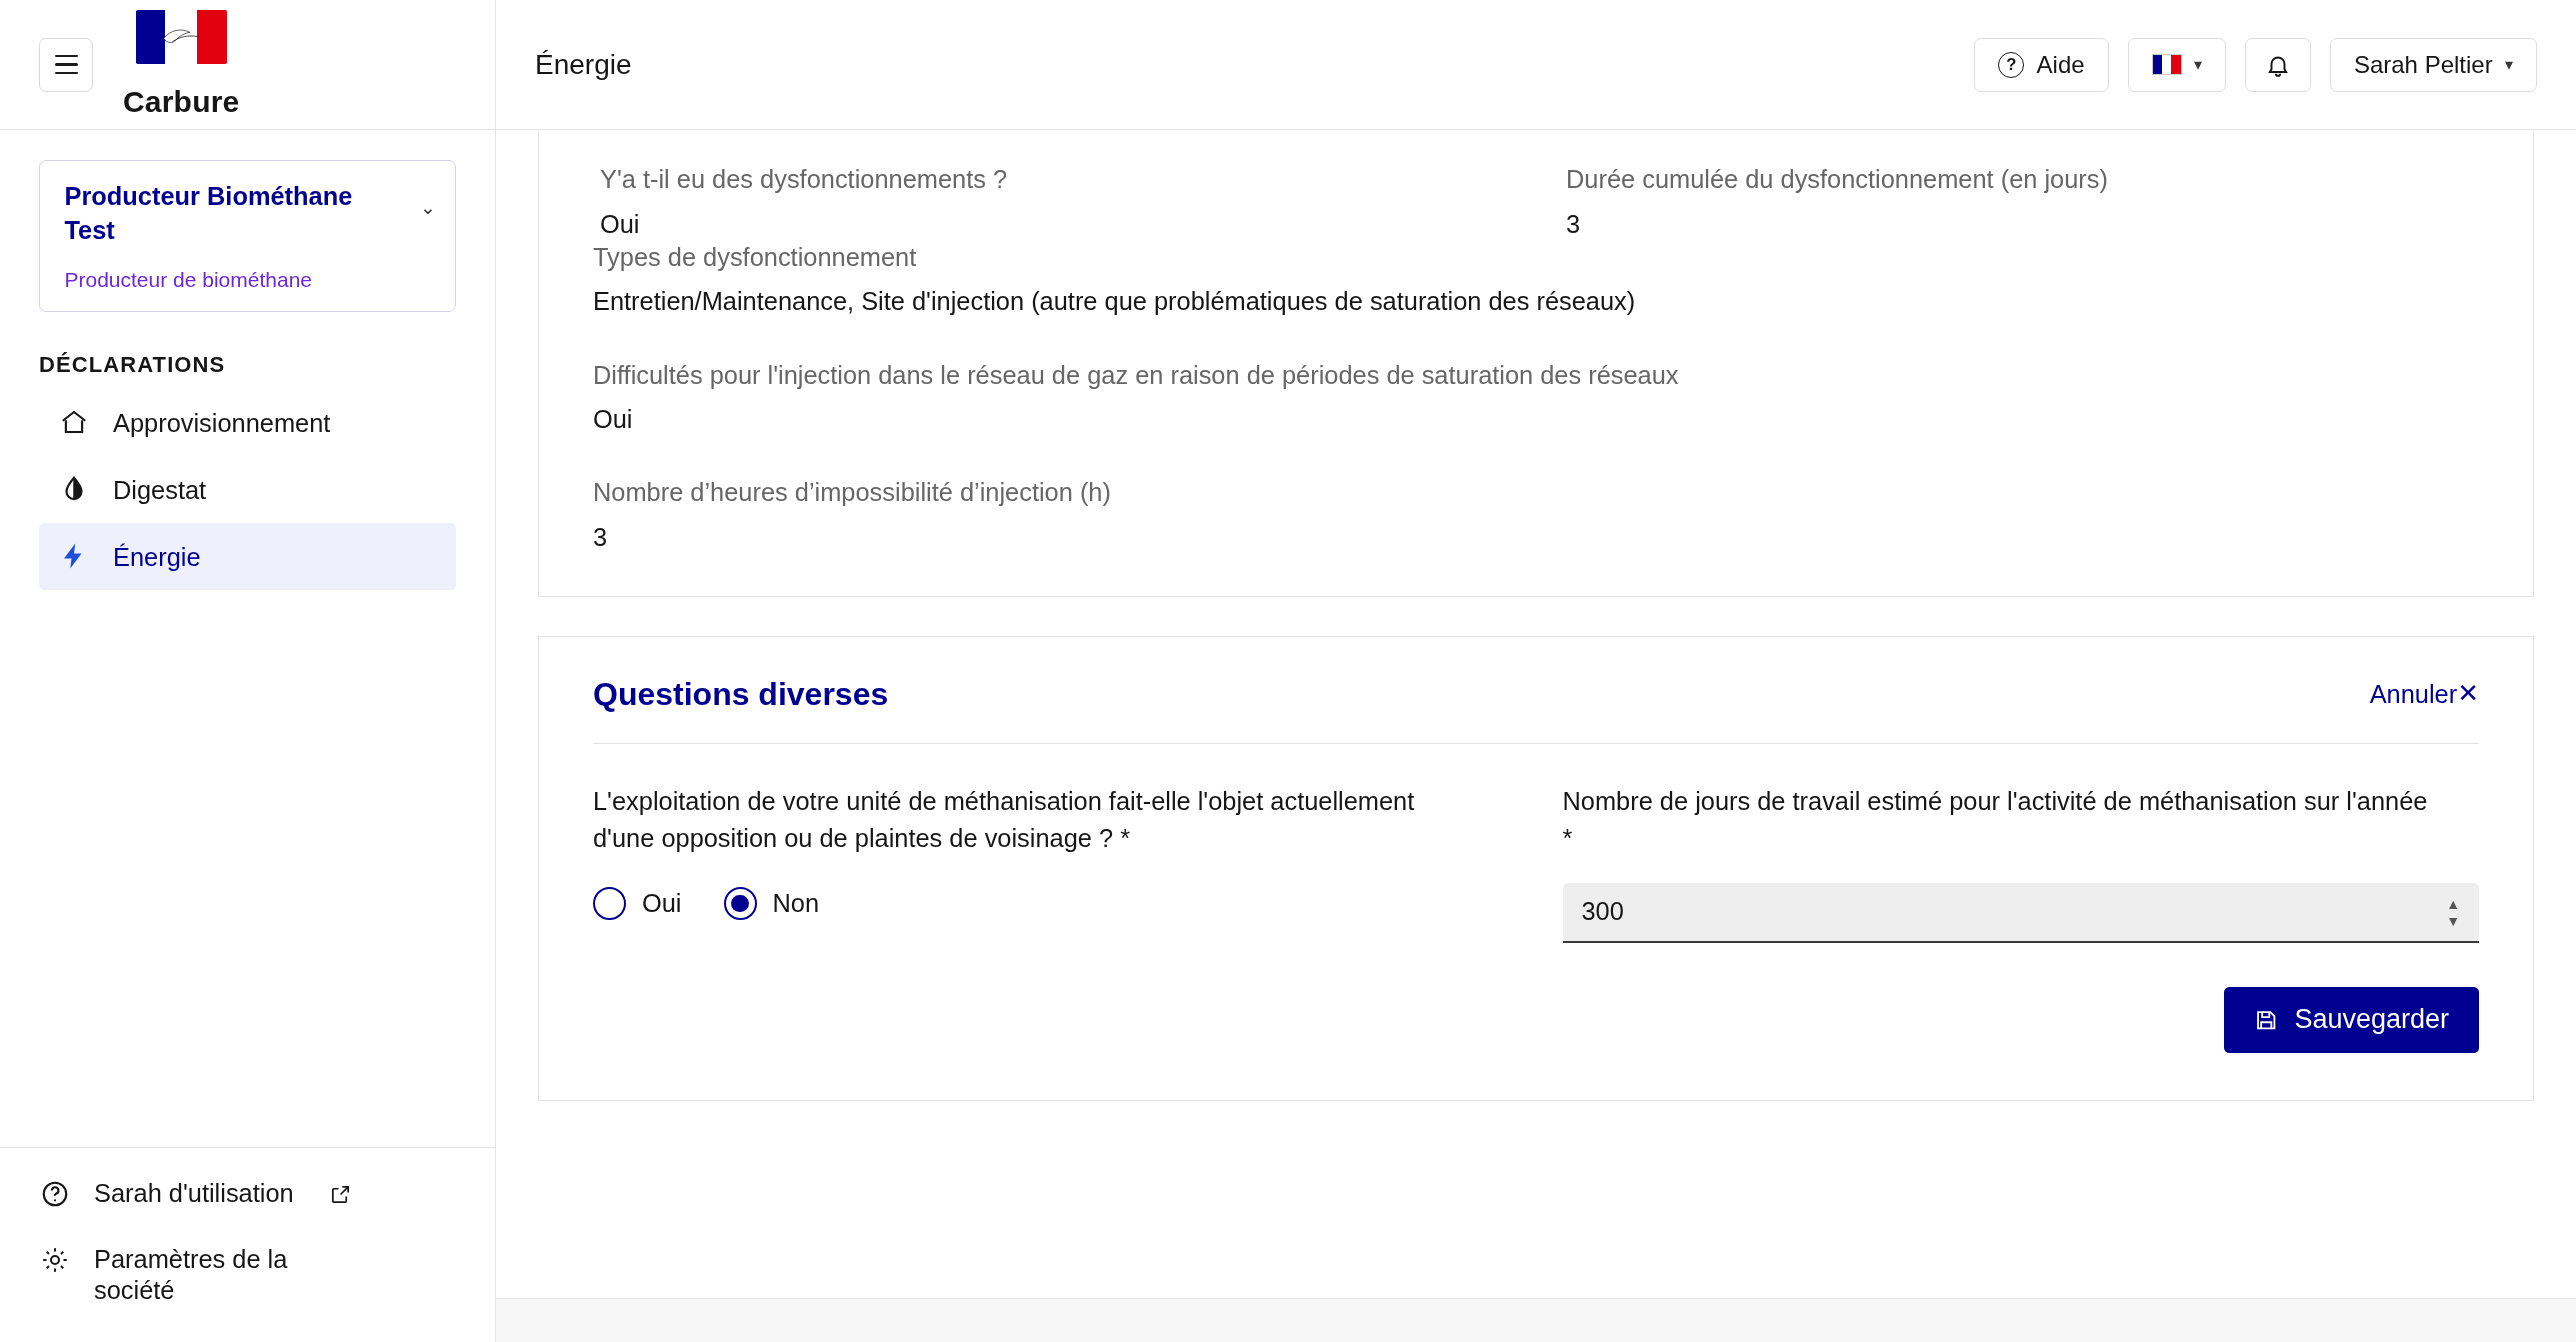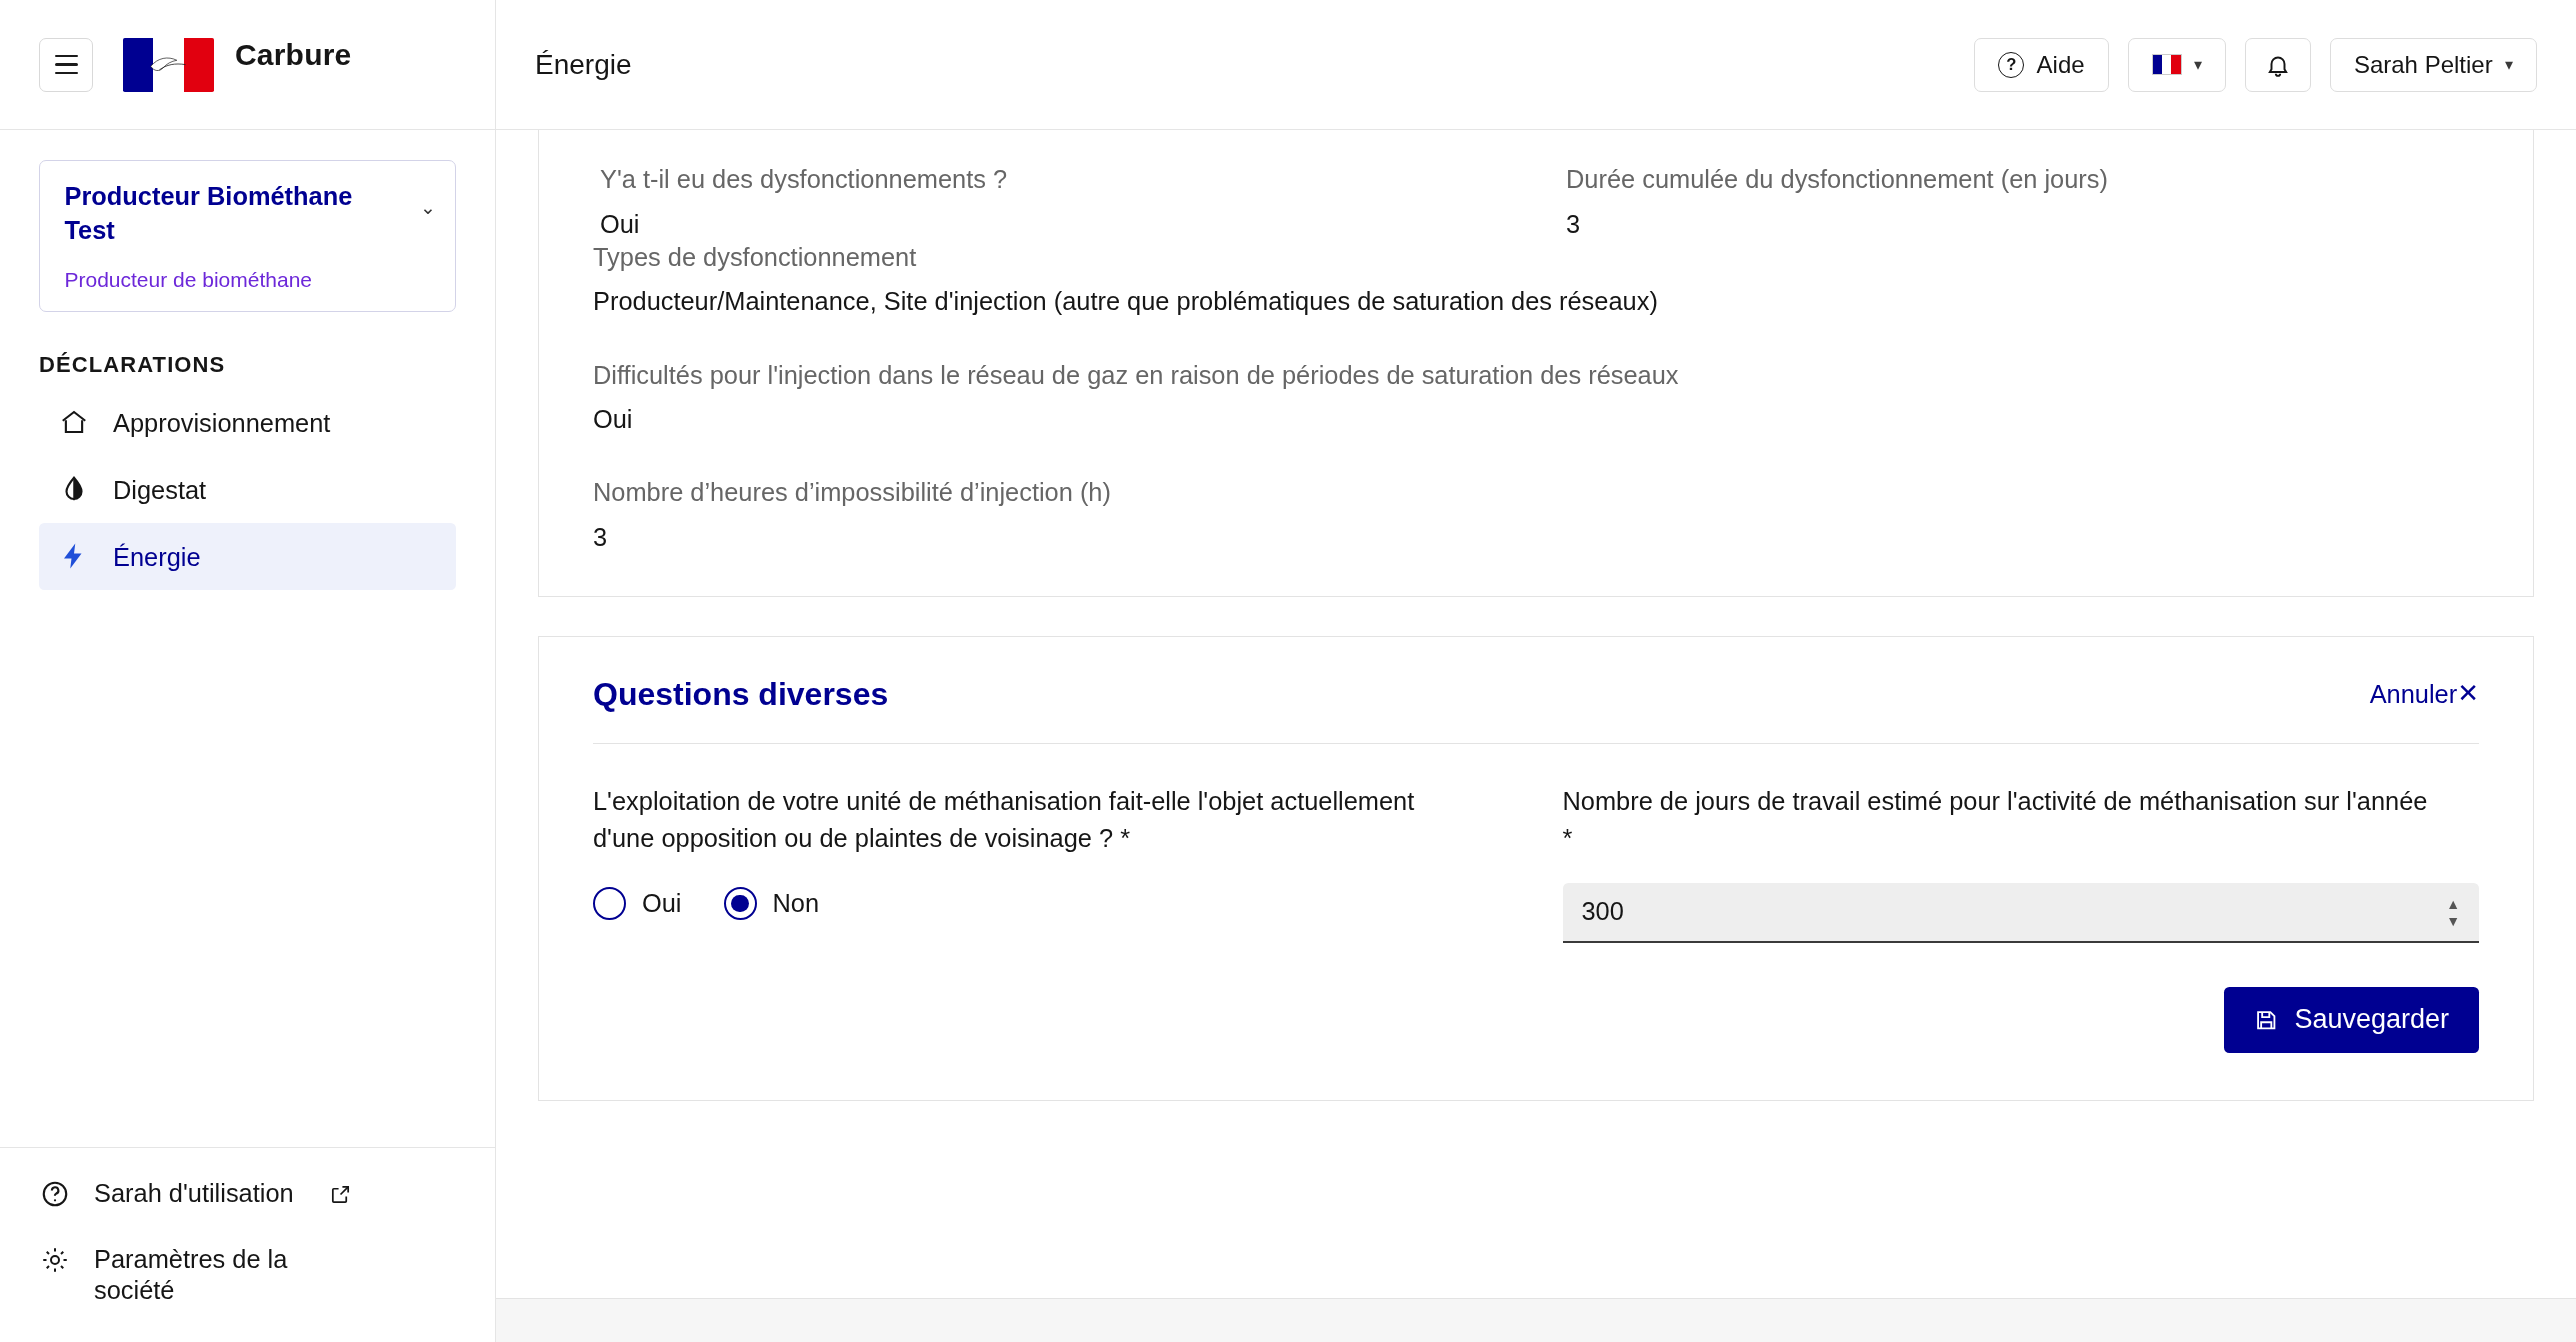--- a/index.html
+++ b/index.html
@@ -38,21 +38,21 @@
     border-radius: 7px;
     background: #ffffff;
     display: flex; flex-direction: column;
     align-items: center; justify-content: center;
     gap: 6.1px; cursor: pointer;
   }
   .burger span {
     display: block; width: 23px; height: 2.2px;
     background: #1b1b1b; border-radius: 1.8px;
   }
-  .brand { display: flex; gap: 21px; }
+  .brand { display: flex; align-items: center; gap: 21px; flex-direction: column; }
   .flag {
     width: 91px; height: 54px;
     display: flex; border-radius: 1.8px; overflow: hidden;
     position: relative; background: #fff;
   }
   .flag .b { width: 30px; background: #000091; }
   .flag .w { width: 32px; background: #ffffff; }
   .flag .r { width: 30px; background: #e1000f; }
   .flag .marianne {
     position: absolute; left: 26px; top: 16px;
@@ -382,21 +382,21 @@
             <div class="col">
               <div class="field">
                 <div class="field-label">Durée cumulée du dysfonctionnement (en jours)</div>
                 <div class="field-value">3</div>
               </div>
             </div>
           </div>
 
           <div class="field">
             <div class="field-label">Types de dysfonctionnement</div>
-            <div class="field-value">Producteur/Maintenance, Site d'injection (autre que problématiques de saturation des réseaux)</div>
+            <div class="field-value">Entretien/Maintenance, Site d'injection (autre que problématiques de saturation des réseaux)</div>
           </div>
 
           <div class="field">
             <div class="field-label">Difficultés pour l'injection dans le réseau de gaz en raison de périodes de saturation des réseaux</div>
             <div class="field-value">Oui</div>
           </div>
 
           <div class="field">
             <div class="field-label">Nombre d’heures d’impossibilité d’injection (h)</div>
             <div class="field-value">3</div>

